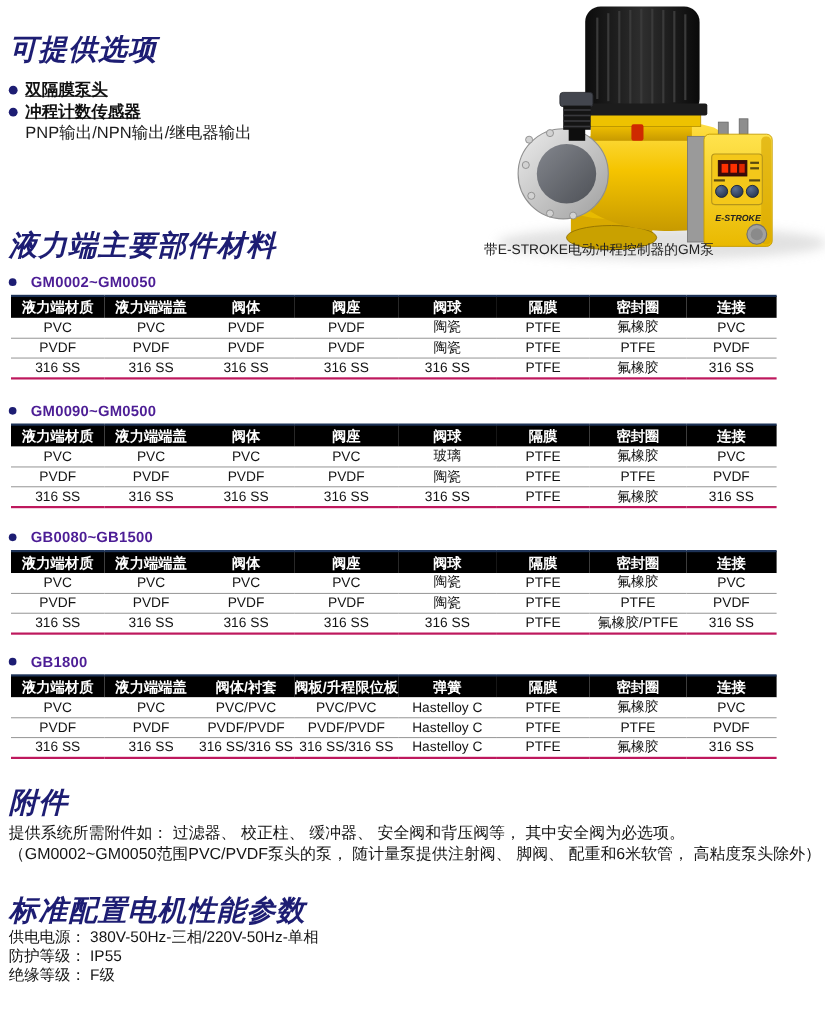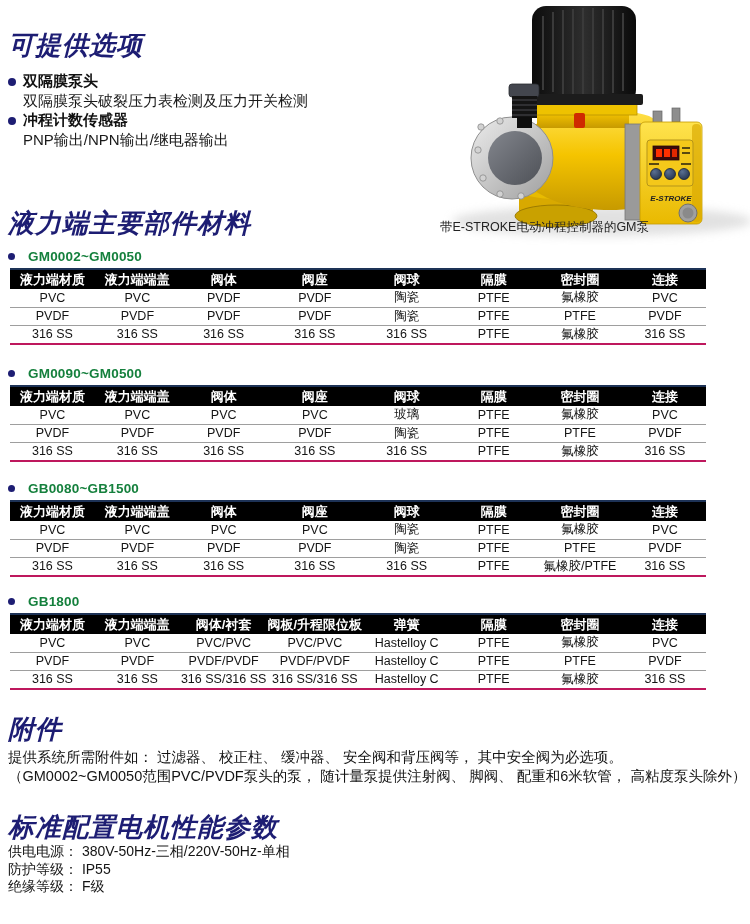--- a/index.html
+++ b/index.html
@@ -17,33 +17,33 @@
   }
   
   .options-list { position:absolute; left:8px; top:72px; width:400px; }
   .opt-item { margin-bottom:1px; }
   .opt-label-line { display:flex; align-items:center; height:19px; }
   .bullet-dot {
     width:8px; height:8px; border-radius:50%; background:#1d1d73;
     margin-right:7px; flex:0 0 auto;
   }
   .bullet-dot.small { width:7px; height:7px; }
-  .opt-label { font-size:15px; font-weight:bold; color:#111; }
+  .opt-label { font-size:15px; font-weight:bold; color:#111;text-decoration:underline; }
   .opt-detail { font-size:15px; color:#1a1a1a; padding-left:15px; height:19px; line-height:19px; }
   
   .figure { position:absolute; left:405px; top:0px; width:335px; height:245px;margin-left:32px; }
   .figure svg { position:absolute; left:0; top:0; }
   .figure-caption {
     position:absolute; left:3px; top:219px; width:330px;
     font-size:12.5px; color:#222; white-space:nowrap;
   }
   
   .tblock { position:absolute; left:10px; width:696px; }
   .model-line { display:flex; align-items:center; height:15px; margin-left:-2px; }
-  .model-label { font-size:13.5px; font-weight:bold; color:#15803d; margin-left:6px; letter-spacing:0.2px; }
+  .model-label { font-size:13.5px; font-weight:bold; color:#4c1d95; margin-left:6px; letter-spacing:0.2px; }
   .mat-table { border-collapse:collapse; width:696px; table-layout:fixed; margin-top:4px; }
   .mat-table th {
     background:#000000; color:#ffffff; font-size:13px; font-weight:bold;
     height:20px; padding:0; border-top:2px solid #1d3256; text-align:center;
   }
   .mat-table td {
     font-size:12.5px; color:#141414; text-align:center;
     height:18px; padding:0; border-bottom:1px solid #9e9e9e; background:#fff;
   }
   .mat-table tr:last-child td { border-bottom:2px solid #be185d; }
@@ -57,21 +57,20 @@
 
 <div class="page">
 
   <div class="big-title" style="top:28px;">可提供选项</div>
   <div class="options-list">
     <div class="opt-item">
       <div class="opt-label-line">
         <span class="bullet-dot"></span>
         <span class="opt-label">双隔膜泵头</span>
       </div>
-      <div class="opt-detail">双隔膜泵头破裂压力表检测及压力开关检测</div>
     </div>
     <div class="opt-item">
       <div class="opt-label-line">
         <span class="bullet-dot"></span>
         <span class="opt-label">冲程计数传感器</span>
       </div>
       <div class="opt-detail">PNP输出/NPN输出/继电器输出</div>
     </div>
   </div>
 

